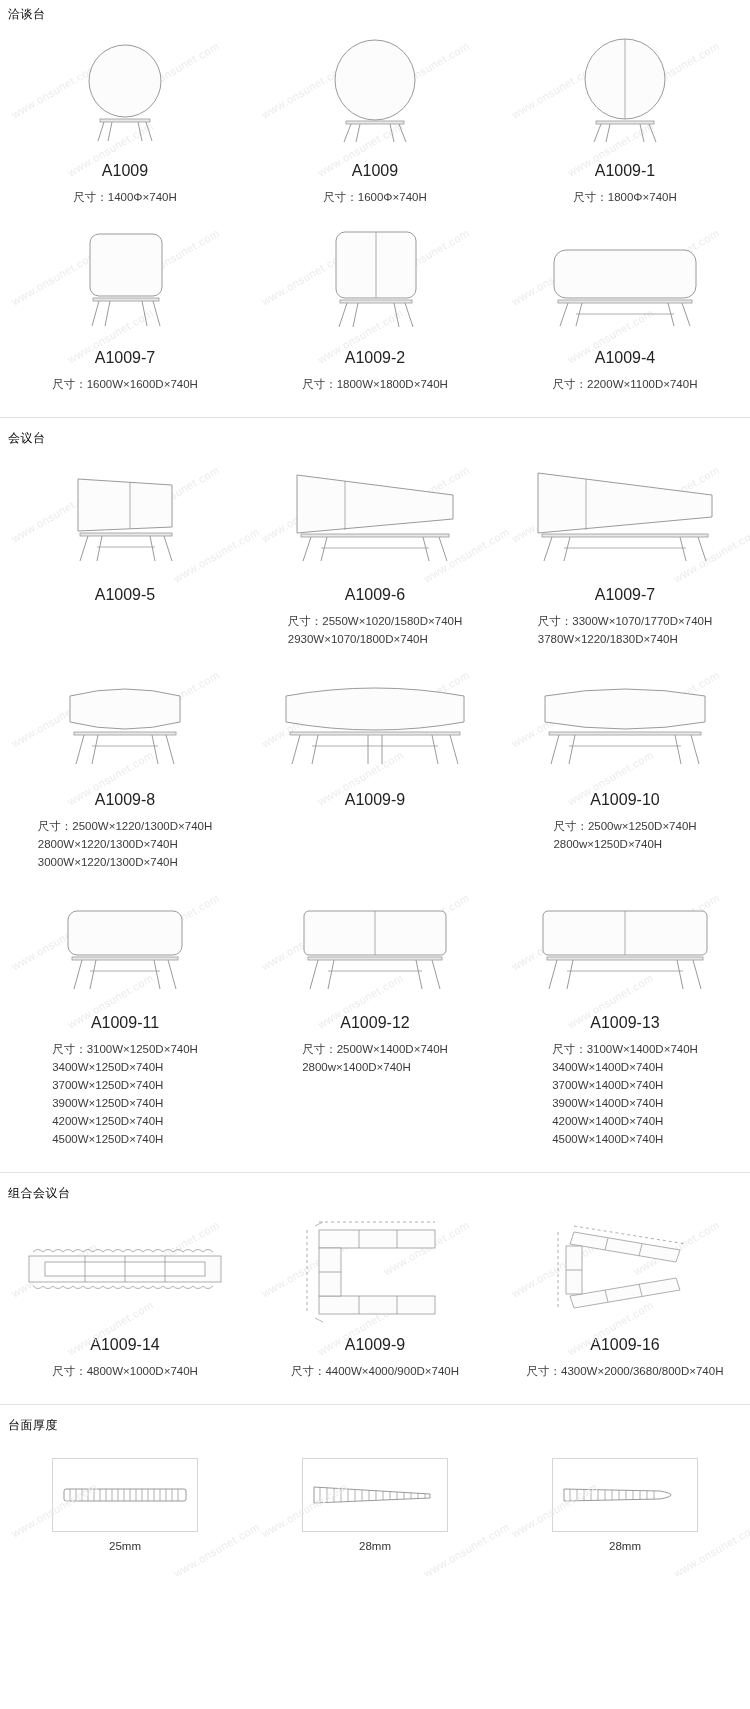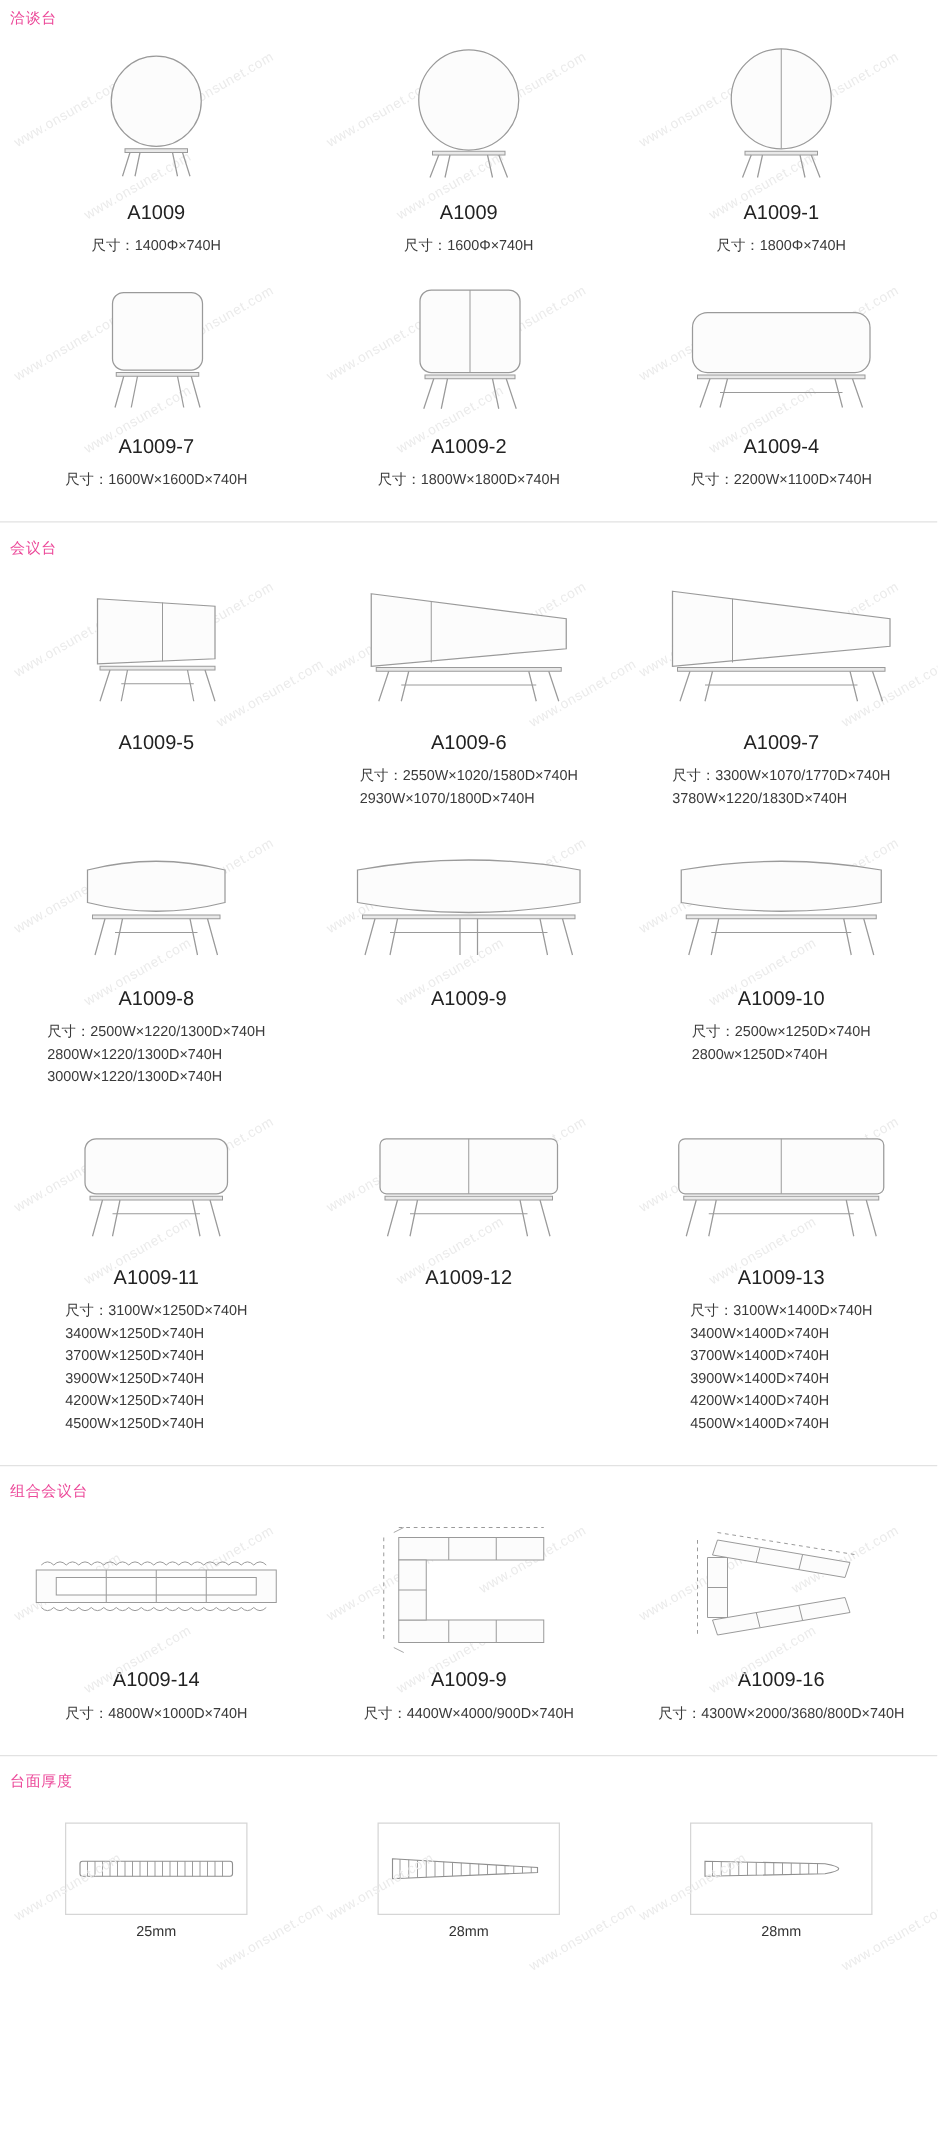--- a/index.html
+++ b/index.html
@@ -11,21 +11,21 @@
   }
   body {
     width: 750px;
     color: #333333;
     -webkit-font-smoothing: antialiased;
   }
   .page { width: 750px; position: relative; }
 
   .section-head {
     font-size: 12px;
-    color: #ec4899;
+    color: #000000;
     padding: 6px 8px 10px 8px;
     letter-spacing: 0.5px;
   }
   .divider {
     height: 1px;
     background: #e2e2e2;
     margin: 10px 0 0 0;
   }
   .section {
     padding-bottom: 6px;
@@ -375,20 +375,24 @@
         <div class="art">
           <svg width="190" height="115" viewBox="0 0 190 115">
             <rect x="24" y="22" width="142" height="44" rx="5" fill="#fcfcfc" stroke="#9a9a9a" stroke-width="1"></rect>
             <line x1="95" y1="22" x2="95" y2="66" stroke="#9a9a9a" stroke-width="0.8"></line>
             <rect x="28" y="68" width="134" height="3" fill="#e9e9e9" stroke="#9a9a9a" stroke-width="0.8"></rect>
             <path d="M38 71 L30 100 M152 71 L160 100 M54 71 L48 100 M136 71 L142 100" stroke="#9a9a9a" stroke-width="1" fill="none"></path>
             <path d="M48 82 L142 82" stroke="#9a9a9a" stroke-width="0.8"></path>
           </svg>
         </div>
         <div class="code">A1009-12</div>
+        <div class="dims">
+          <div>尺寸：2500W×1400D×740H</div>
+          <div>2800w×1400D×740H</div>
+        </div>
       </div>
 
       <div class="cell">
         <div class="wm a">www.onsunet.com</div>
         <div class="wm b">www.onsunet.com</div>
         <div class="wm c">www.onsunet.com</div>
         <div class="art">
           <svg width="200" height="115" viewBox="0 0 200 115">
             <rect x="18" y="22" width="164" height="44" rx="5" fill="#fcfcfc" stroke="#9a9a9a" stroke-width="1"></rect>
             <line x1="100" y1="22" x2="100" y2="66" stroke="#9a9a9a" stroke-width="0.8"></line>

